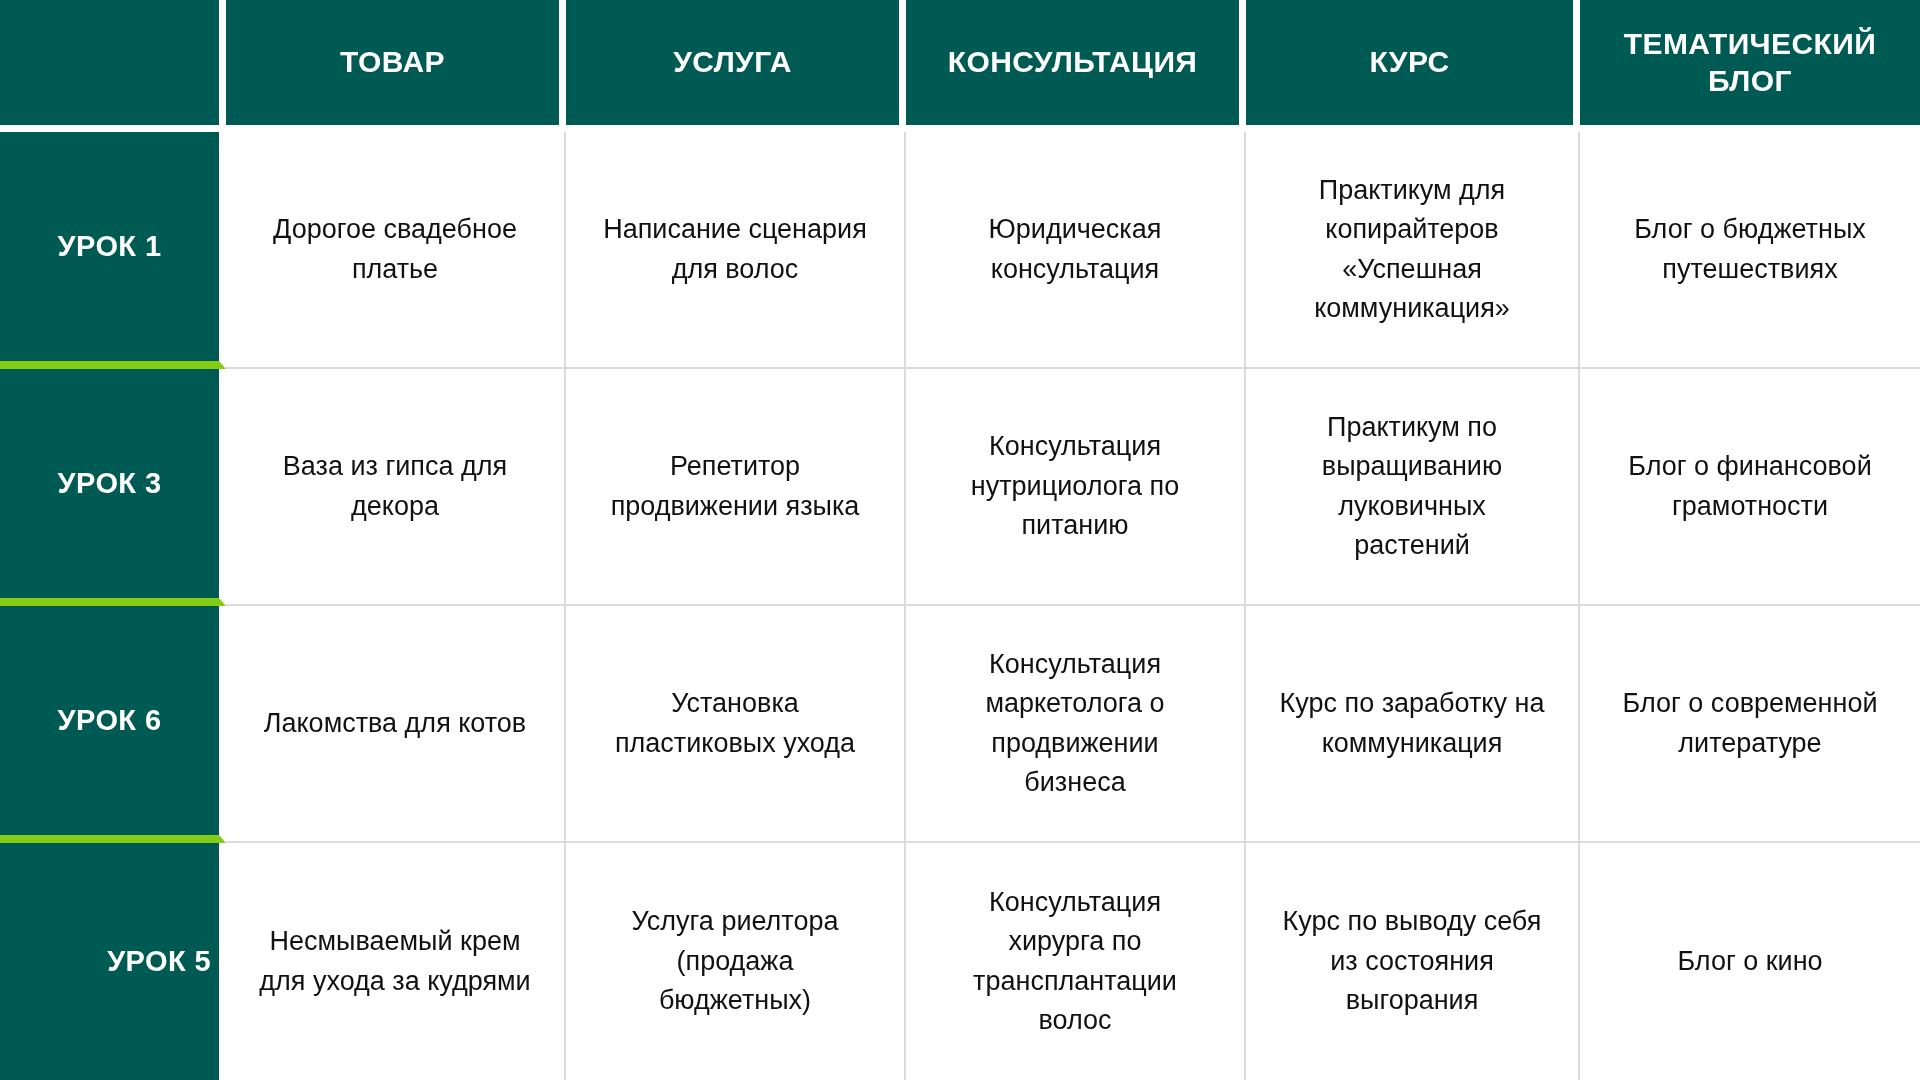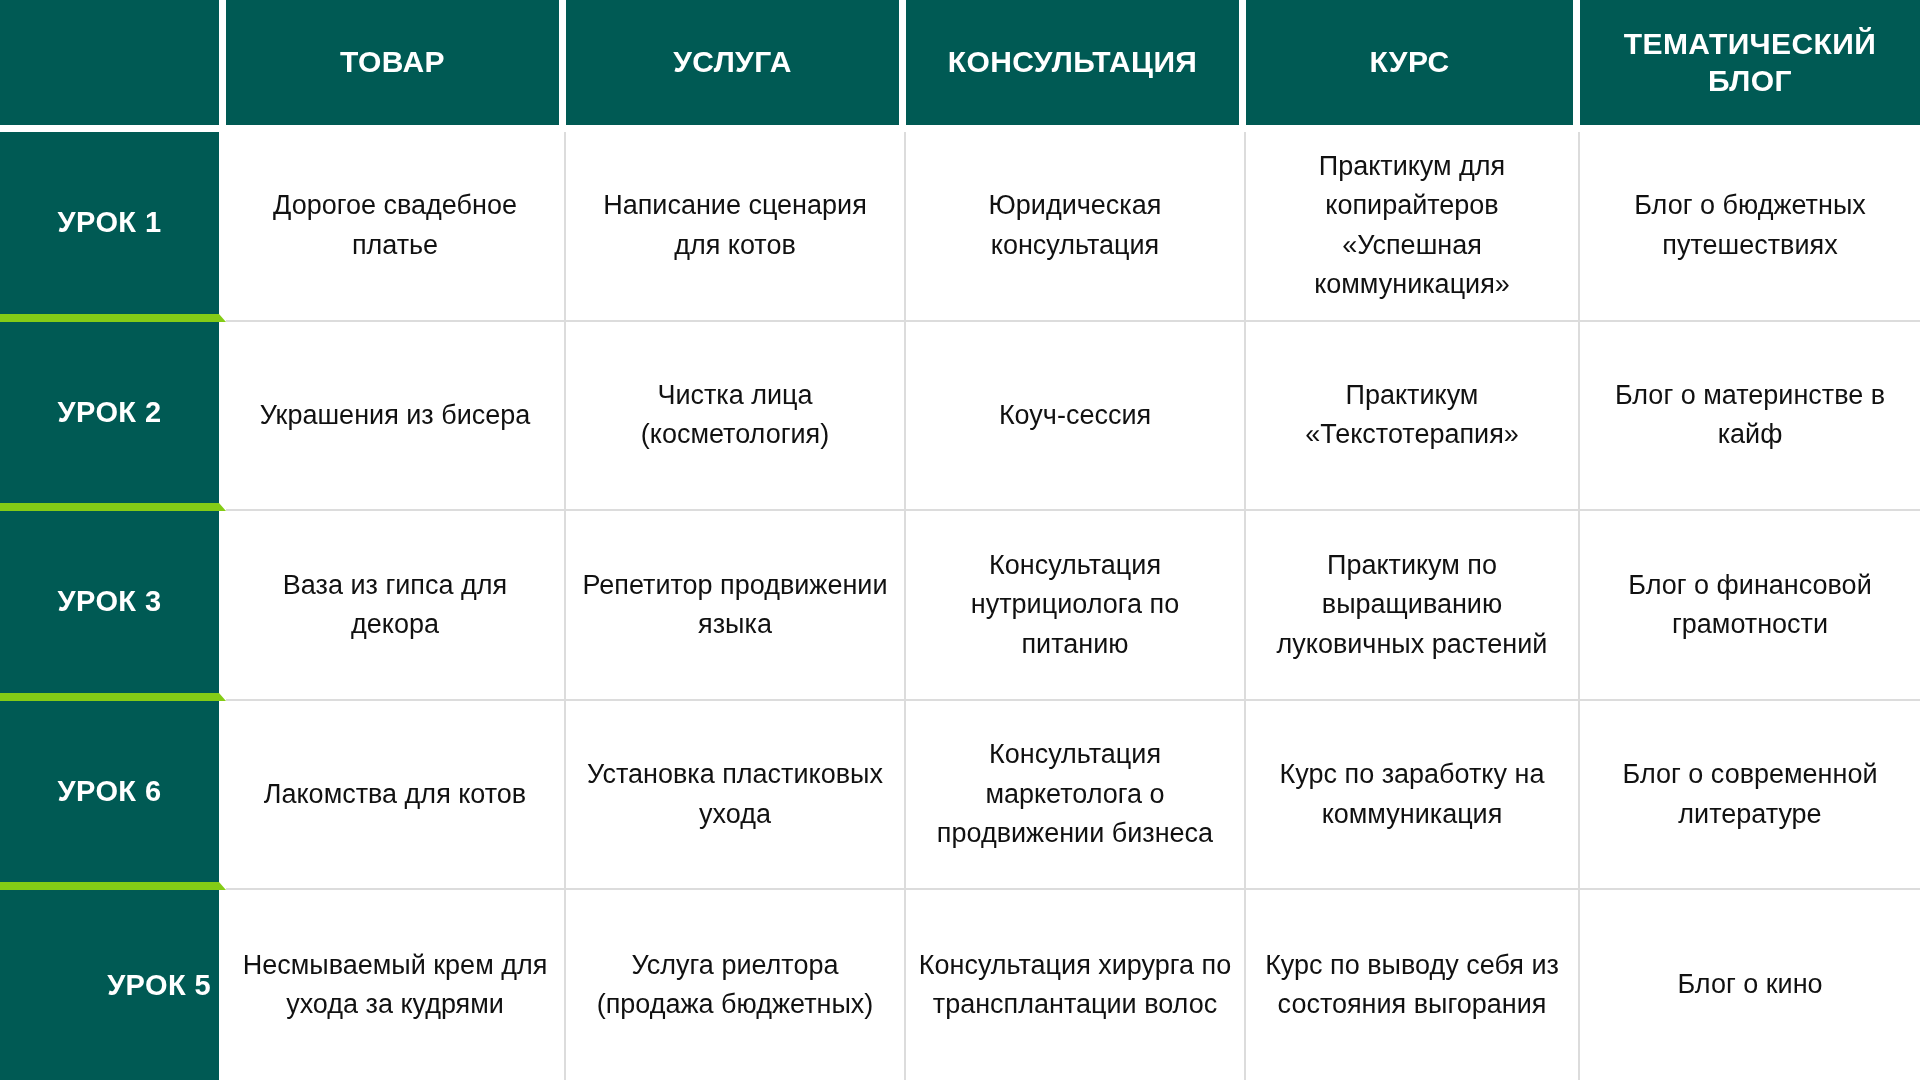--- a/index.html
+++ b/index.html
@@ -74,21 +74,21 @@
   tr.data-row:last-child td.lesson-cell { border-bottom: none; text-align: right; }
 
   td.data-cell {
     background: #ffffff;
     color: #111111;
     font-size: 27px;
     font-weight: normal;
     line-height: 1.46;
     text-align: center;
     vertical-align: middle;
-    padding: 8px 12px;
+    padding: 8px 32px;
     border-right: 2px solid #dcdcdc;
     border-bottom: 2px solid #dcdcdc;
   }
   td.data-cell:last-child { border-right: none; margin-left: 12px; }
   tr.data-row:last-child td.data-cell { border-bottom: none; }
 
   .cell-text { display: block; }
 </style>
 </head>
 <body>
@@ -114,51 +114,33 @@
     </tr>
   </thead>
 
   <tbody>
     <tr class="data-row">
       <td class="lesson-cell">УРОК 1</td>
       <td class="data-cell">
           <span class="cell-text">Дорогое свадебное платье</span>
         </td>
       <td class="data-cell">
-          <span class="cell-text">Написание сценария для котов</span>
+          <span class="cell-text">Написание сценария для волос</span>
         </td>
       <td class="data-cell">
           <span class="cell-text">Юридическая консультация</span>
         </td>
       <td class="data-cell">
           <span class="cell-text">Практикум для копирайтеров «Успешная коммуникация»</span>
         </td>
       <td class="data-cell">
           <span class="cell-text">Блог о бюджетных путешествиях</span>
         </td>
     </tr>
 
-    <tr class="data-row">
-      <td class="lesson-cell">УРОК 2</td>
-      <td class="data-cell">
-          <span class="cell-text">Украшения из бисера</span>
-        </td>
-      <td class="data-cell">
-          <span class="cell-text">Чистка лица (косметология)</span>
-        </td>
-      <td class="data-cell">
-          <span class="cell-text">Коуч-сессия</span>
-        </td>
-      <td class="data-cell">
-          <span class="cell-text">Практикум «Текстотерапия»</span>
-        </td>
-      <td class="data-cell">
-          <span class="cell-text">Блог о материнстве в кайф</span>
-        </td>
-    </tr>
 
     <tr class="data-row">
       <td class="lesson-cell">УРОК 3</td>
       <td class="data-cell">
           <span class="cell-text">Ваза из гипса для декора</span>
         </td>
       <td class="data-cell">
           <span class="cell-text">Репетитор продвижении языка</span>
         </td>
       <td class="data-cell">

